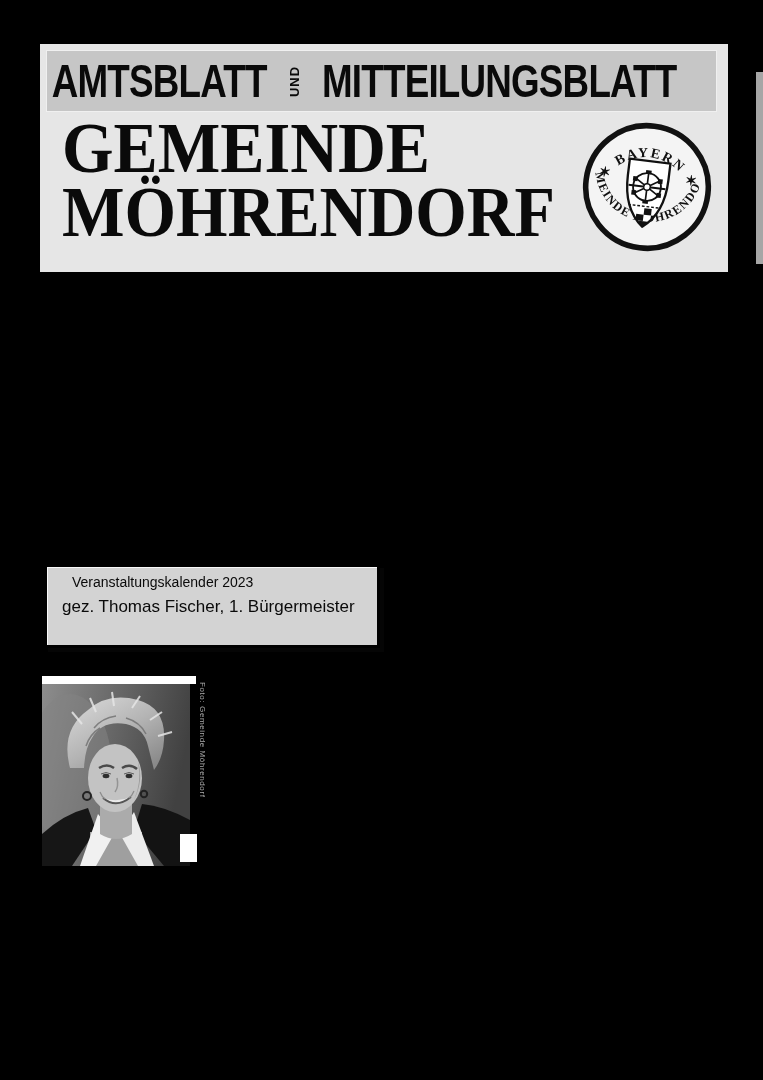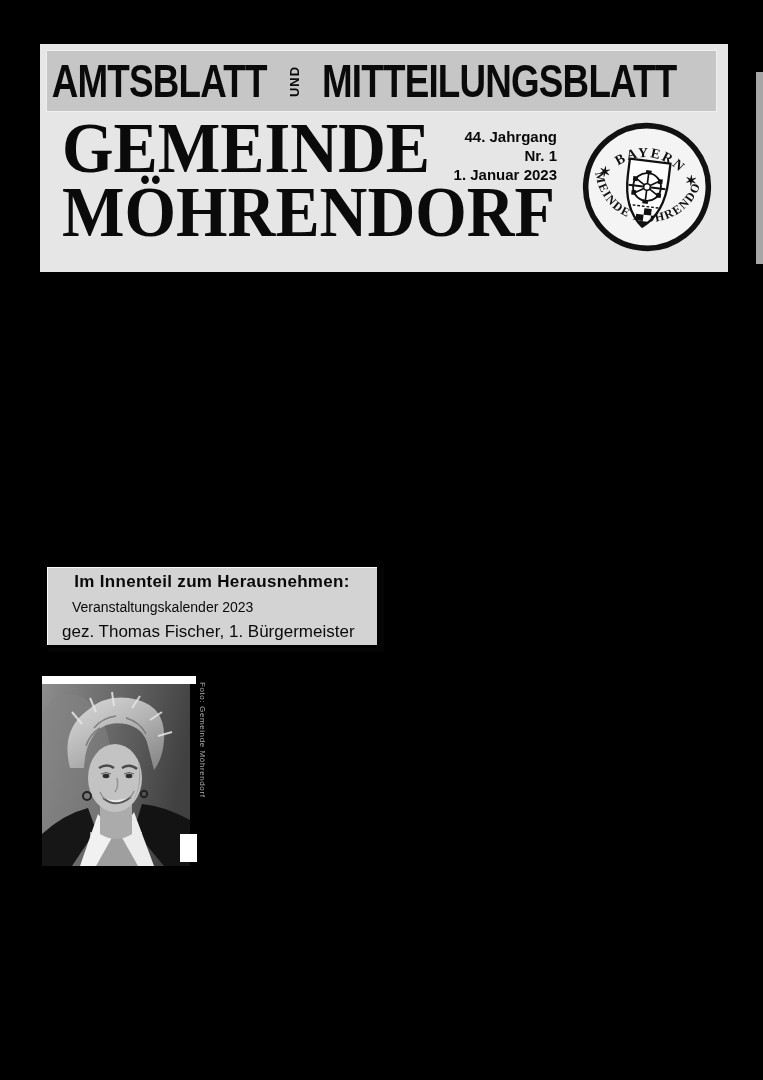--- a/index.html
+++ b/index.html
@@ -85,25 +85,20 @@
     <span class="title-word title-left">AMTSBLATT</span>
     <span class="title-und">UND</span>
     <span class="title-word title-right">MITTEILUNGSBLATT</span>
   </div>
 
   <div class="municipality">
     <div>GEMEINDE</div>
     <div>MÖHRENDORF</div>
   </div>
 
-  <div class="issue-info">
-    <div>44. Jahrgang</div>
-    <div>Nr. 1</div>
-    <div>1. Januar 2023</div>
-  </div>
 
   <svg class="seal" viewBox="0 0 140 140">
     <g transform="rotate(7 70 70)">
       <circle cx="70" cy="70" r="66" fill="#f4f4f4" stroke="#111" stroke-width="6"></circle>
       <path id="sealTop" d="M 21,78 A 50,50 0 0 1 119,78" fill="none"></path>
       <path id="sealBottom" d="M 13,60 A 58,58 0 0 0 127,60" fill="none"></path>
       <text font-family="Liberation Serif, serif" font-weight="bold" font-size="15" letter-spacing="2" fill="#111">
         <textPath href="#sealTop" startOffset="50%" text-anchor="middle">✶ BAYERN ✶</textPath>
       </text>
       <text font-family="Liberation Serif, serif" font-weight="bold" font-size="13" letter-spacing="1.5" fill="#111">
@@ -139,21 +134,20 @@
             <rect x="62" y="100" width="8" height="7"></rect>
             <rect x="78" y="100" width="8" height="7"></rect>
             <rect x="66" y="107" width="9" height="8"></rect>
           </g>
         </g>
       </g>
     </g>
   </svg>
 
   <div class="insert-box">
-    <div class="insert-heading">Im Innenteil zum Herausnehmen:</div>
     <div class="insert-line1">Veranstaltungskalender 2023</div>
     <div class="insert-line2">gez. Thomas Fischer, 1. Bürgermeister</div>
   </div>
 
   <div class="photo-top-strip"></div>
 
   <svg class="portrait" viewBox="0 0 148 182" preserveAspectRatio="none">
     <defs>
       <linearGradient id="bgGrad" x1="0" y1="0" x2="1" y2="0.25">
         <stop offset="0" stop-color="#8d8d8d"></stop>

